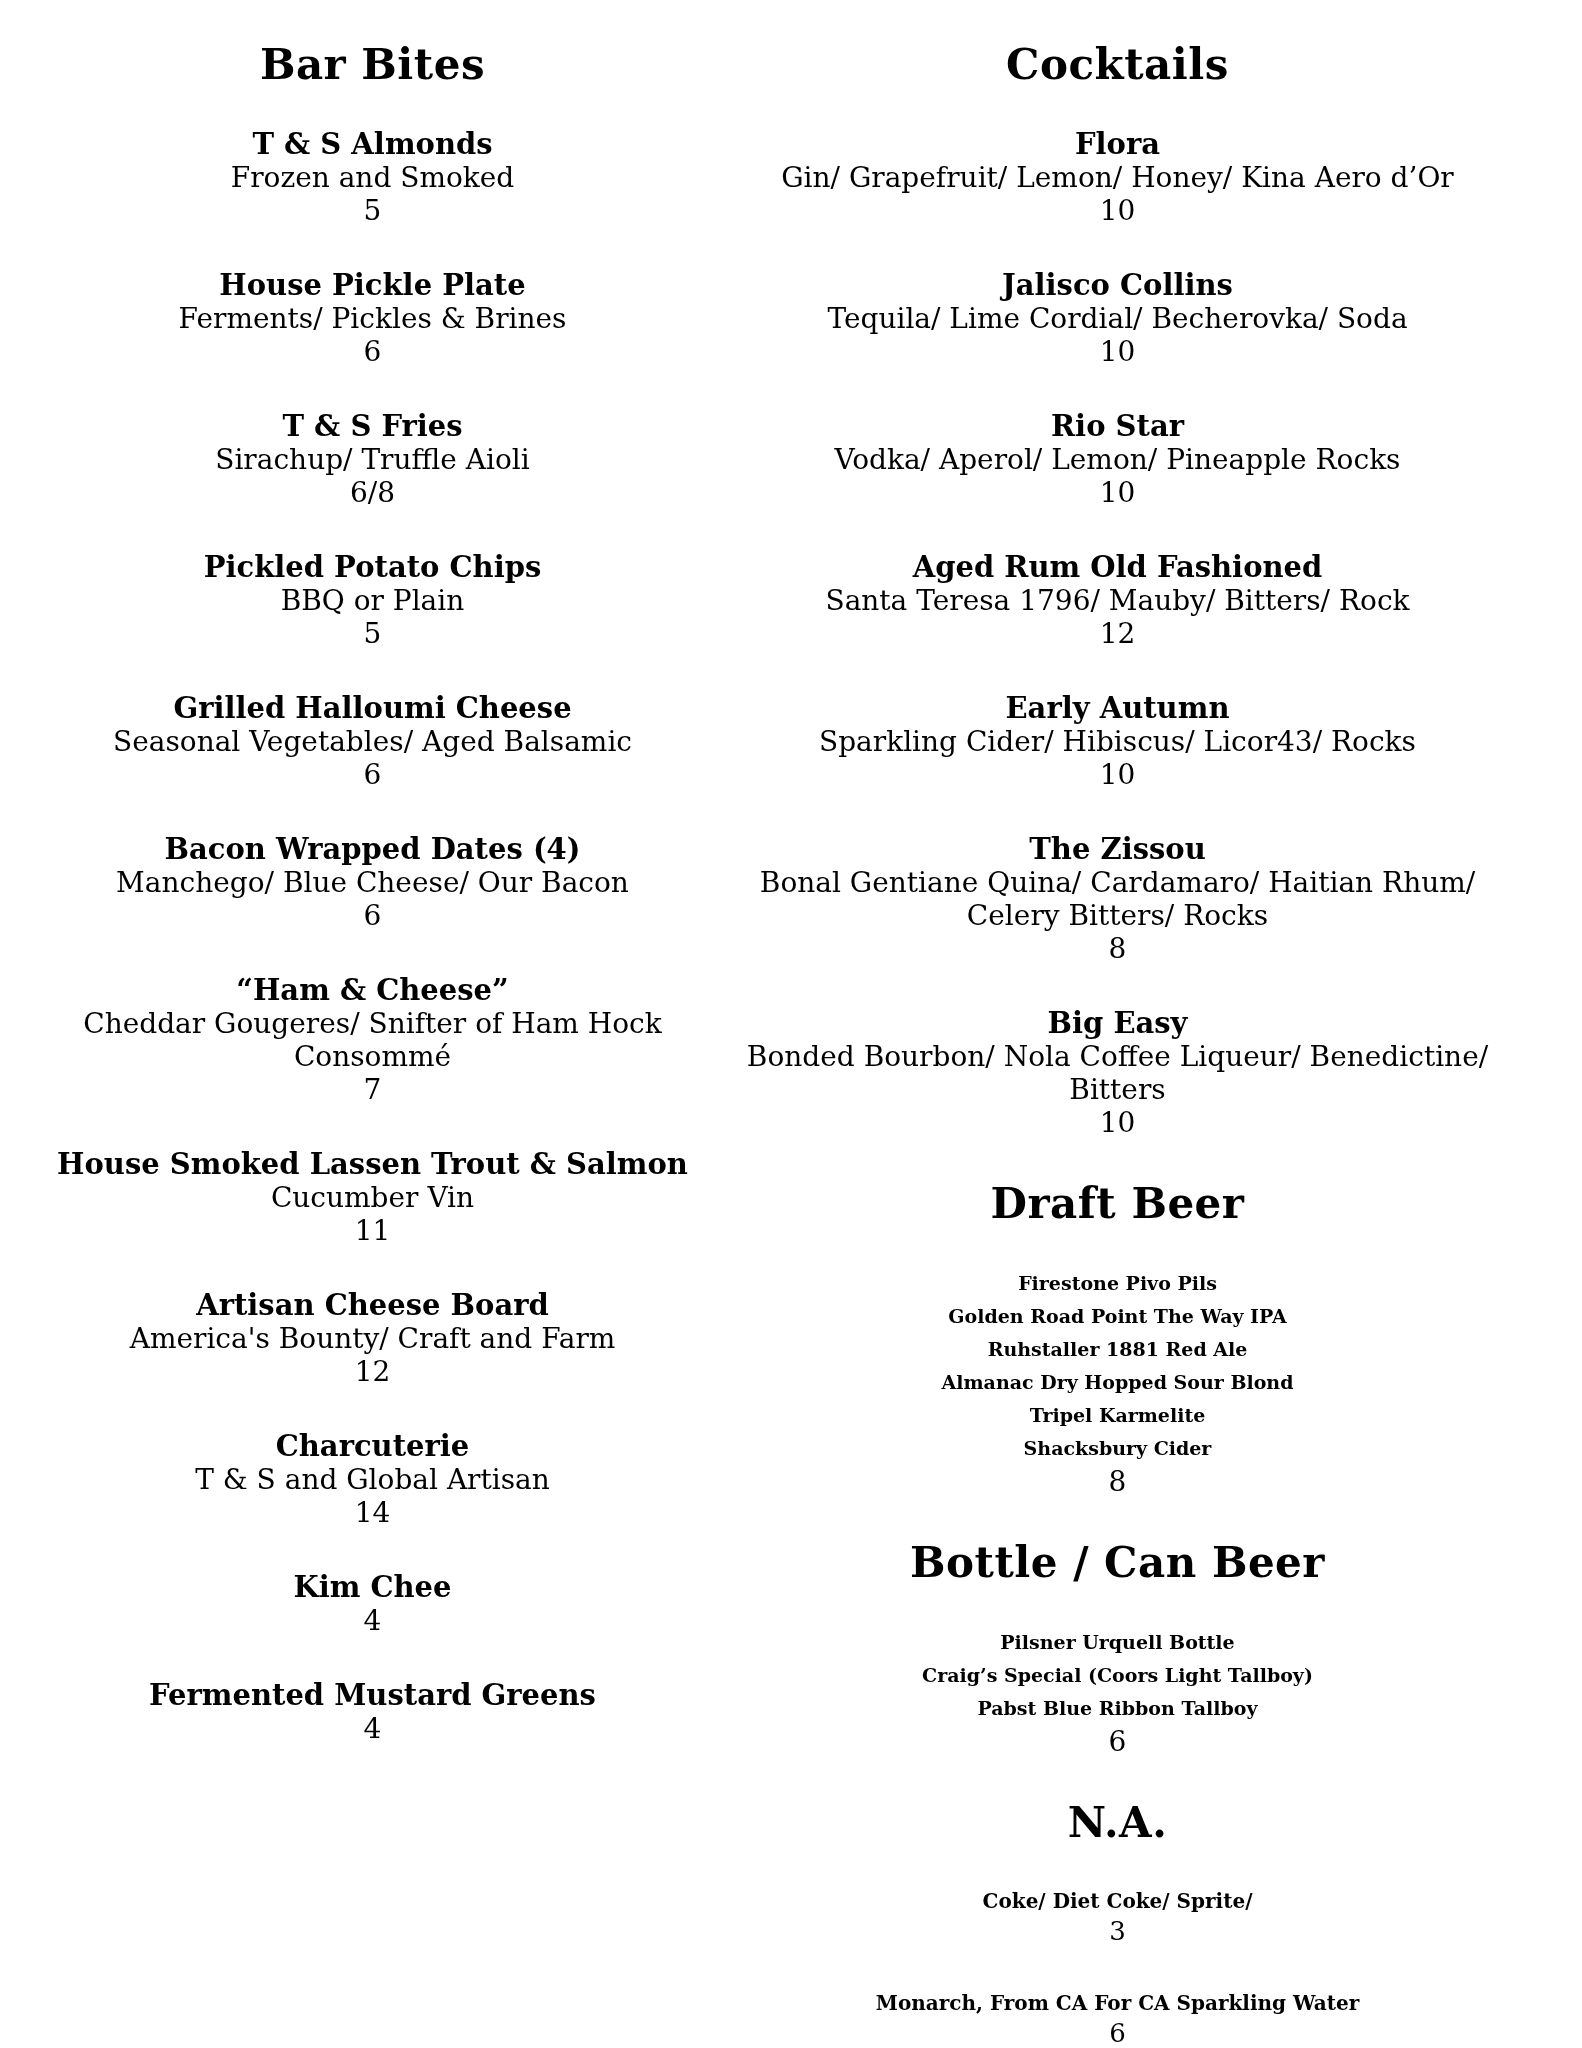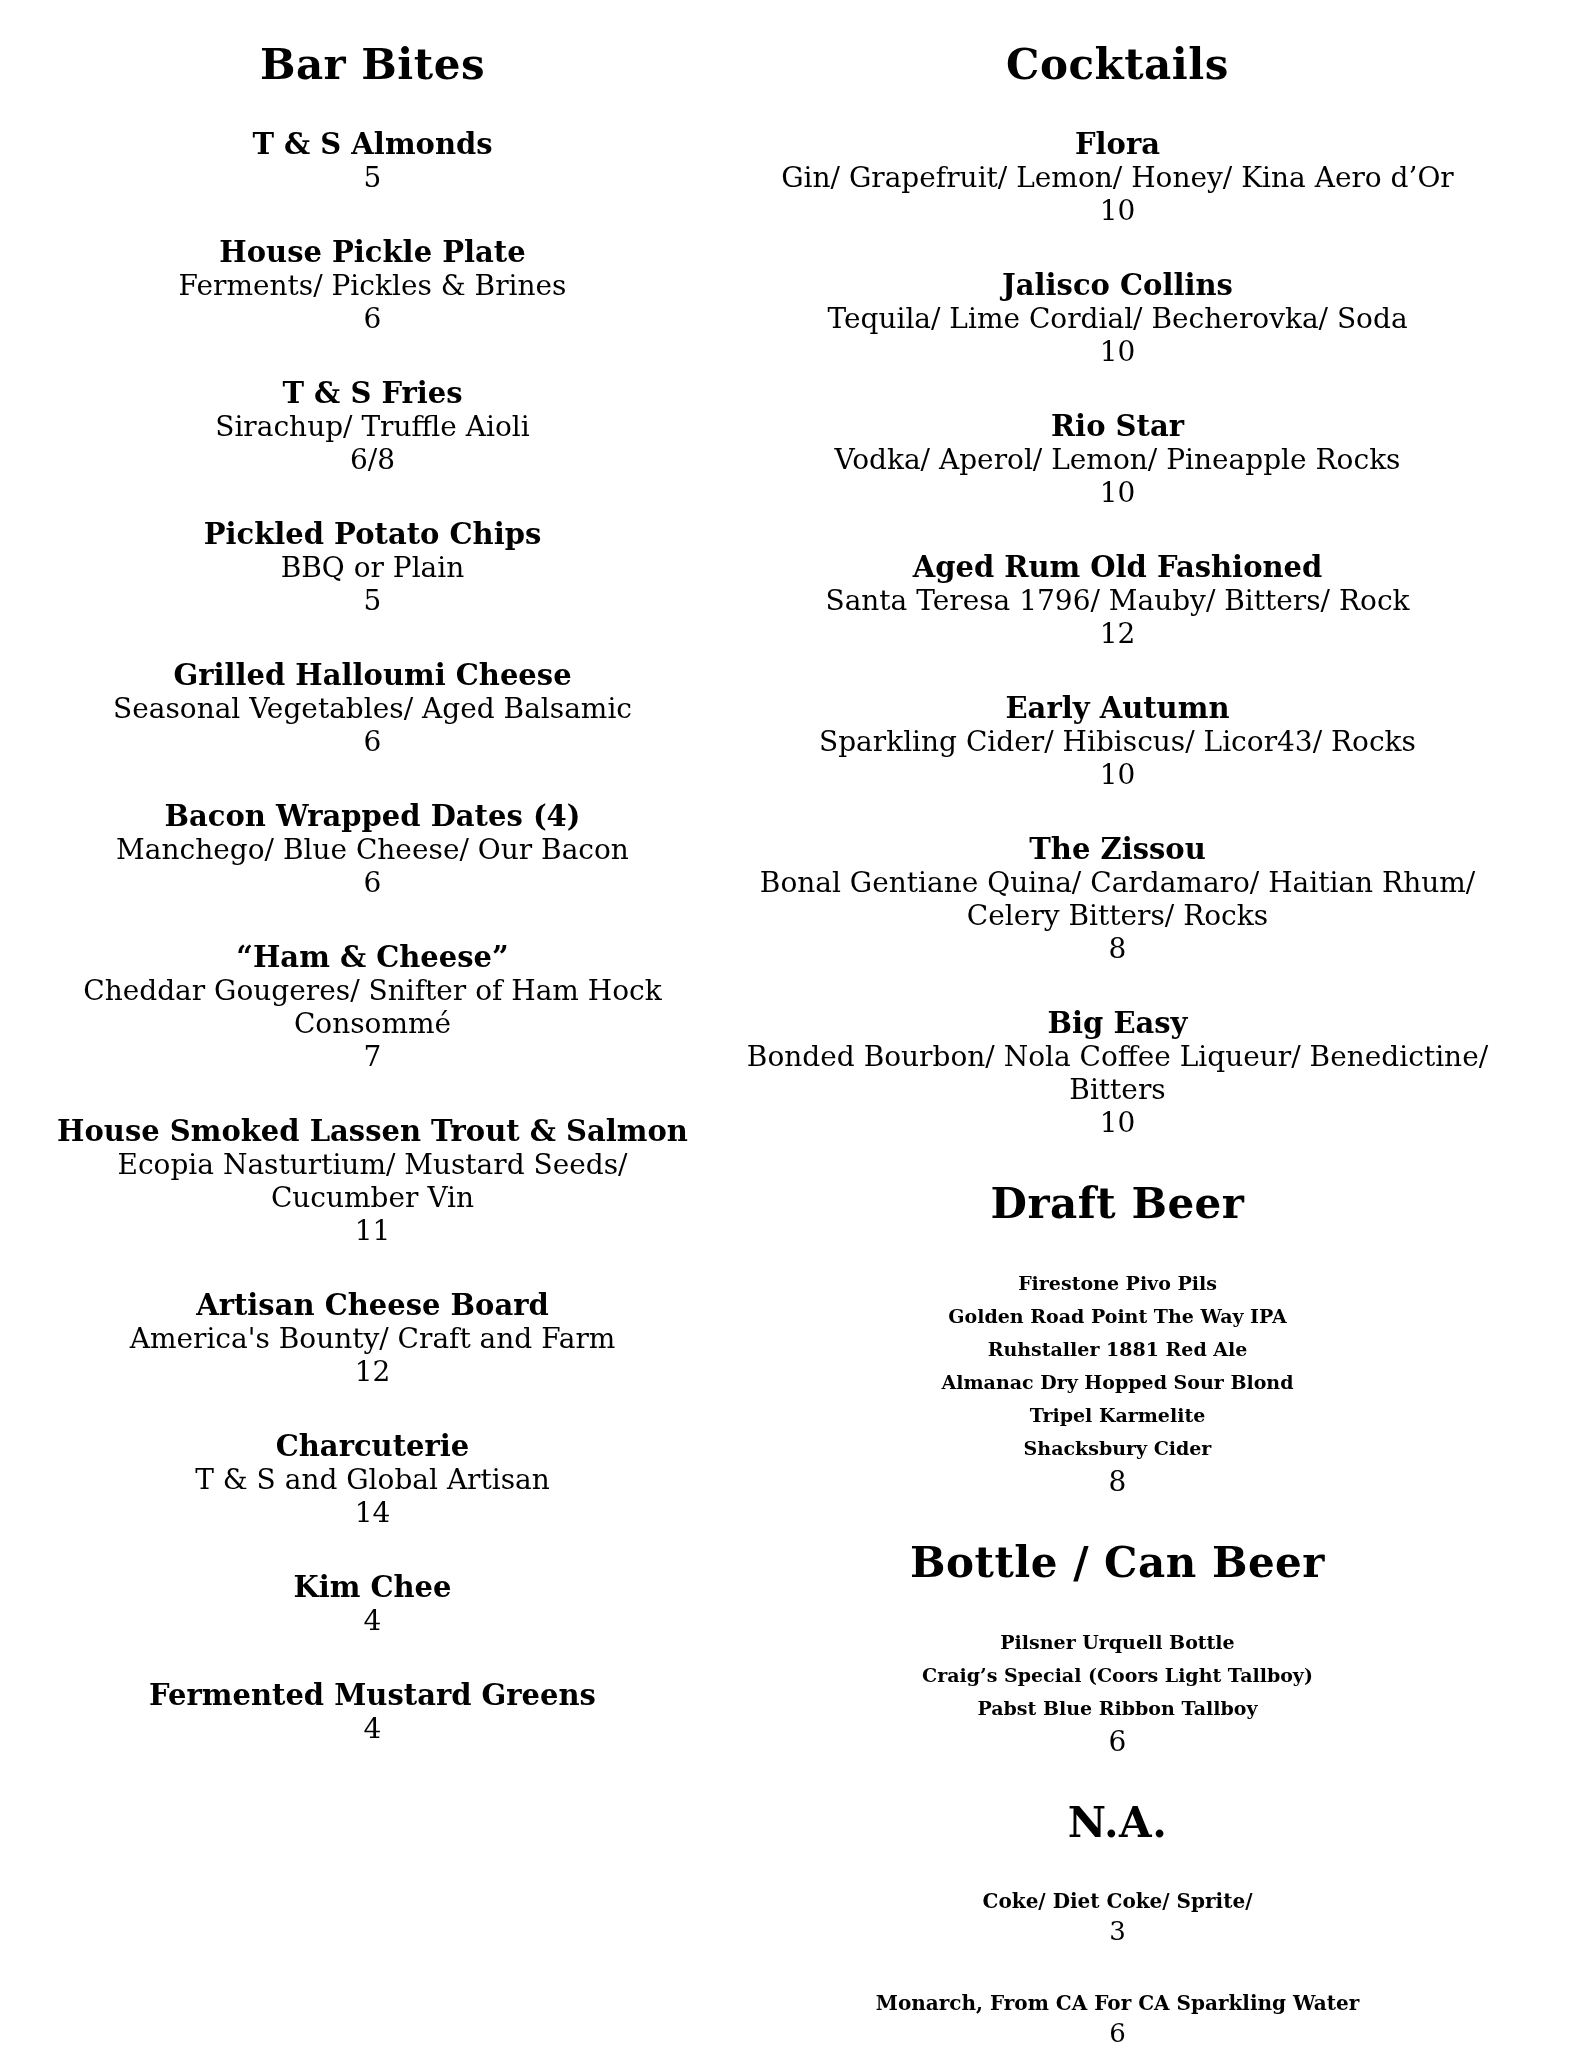--- a/index.html
+++ b/index.html
@@ -54,20 +54,21 @@
 </style>
 </head>
 <body>
 
 <div class="page">
   <div class="column" id="col-0">
       <section class="menu-section">
         <h1 class="section-title">Bar Bites</h1>
         <div class="item">
           <div class="item-name">T &amp; S Almonds</div>
+          <div class="item-desc">Frozen and Smoked</div>
           <div class="item-price">5</div>
         </div>
         <div class="item">
           <div class="item-name">House Pickle Plate</div>
           <div class="item-desc">Ferments/ Pickles &amp; Brines</div>
           <div class="item-price">6</div>
         </div>
         <div class="item">
           <div class="item-name">T &amp; S Fries</div>
           <div class="item-desc">Sirachup/ Truffle Aioli</div>
@@ -89,21 +90,20 @@
           <div class="item-price">6</div>
         </div>
         <div class="item">
           <div class="item-name">“Ham &amp; Cheese”</div>
           <div class="item-desc">Cheddar Gougeres/ Snifter of Ham Hock</div>
           <div class="item-desc">Consommé</div>
           <div class="item-price">7</div>
         </div>
         <div class="item">
           <div class="item-name">House Smoked Lassen Trout &amp; Salmon</div>
-          <div class="item-desc">Ecopia Nasturtium/ Mustard Seeds/</div>
           <div class="item-desc">Cucumber Vin</div>
           <div class="item-price">11</div>
         </div>
         <div class="item">
           <div class="item-name">Artisan Cheese Board</div>
           <div class="item-desc">America's Bounty/ Craft and Farm</div>
           <div class="item-price">12</div>
         </div>
         <div class="item">
           <div class="item-name">Charcuterie</div>

